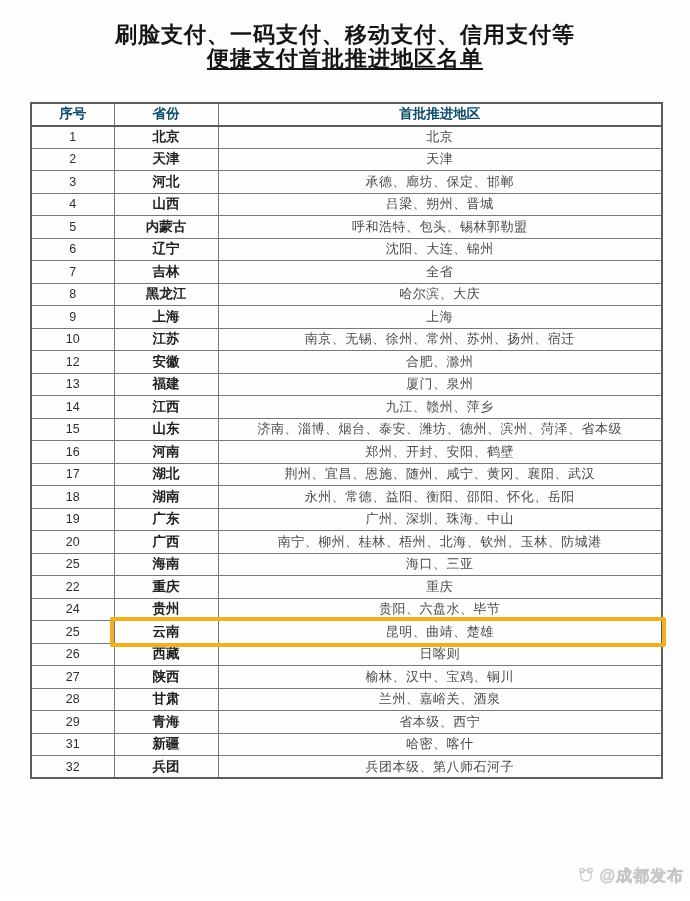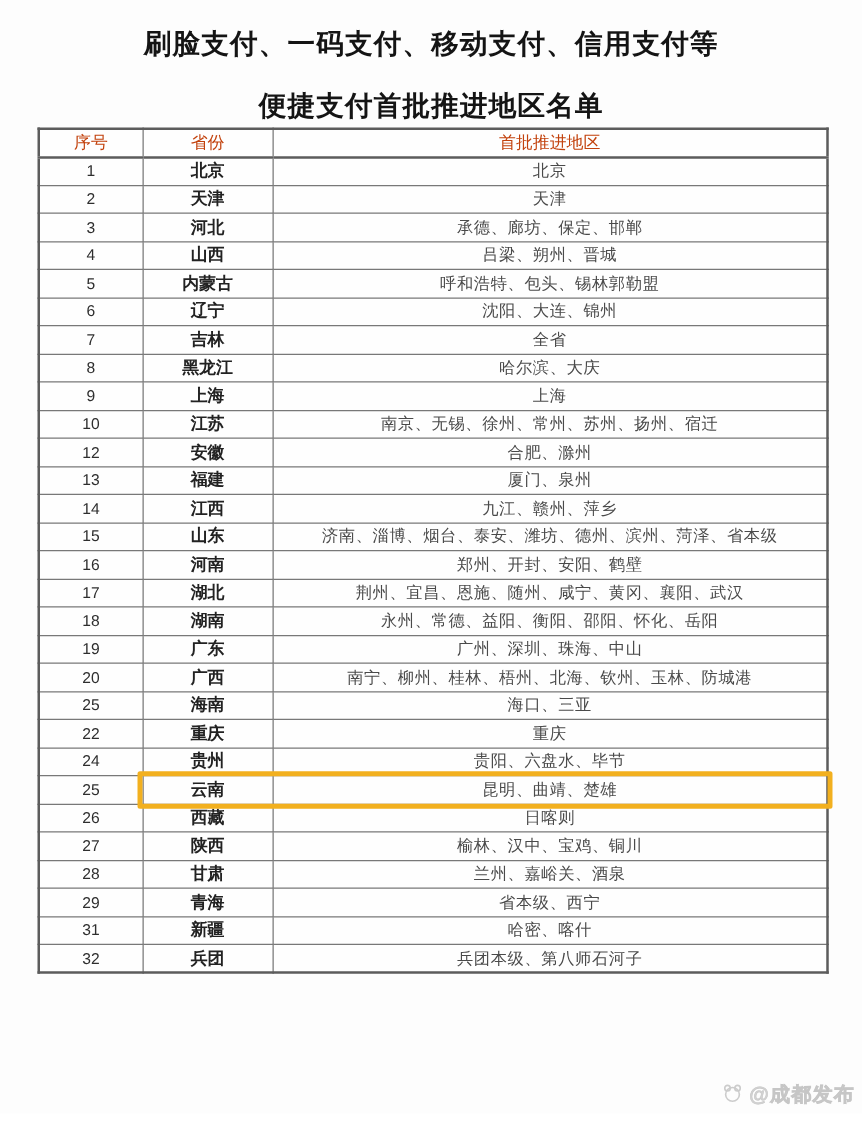--- a/index.html
+++ b/index.html
@@ -21,21 +21,22 @@
     color: #111111;
   }
   .title-line {
     font-size: 22px;
     font-weight: bold;
     line-height: 24px;
     letter-spacing: 1px;
     color: #141414;
   }
   .title-line + .title-line {
-    margin-top: 26px;
+    margin-top: 0;
+    text-decoration: underline;
   }
 
   table.list {
     position: absolute;
     left: 30px;
     top: 102px;
     width: 631px;
     border-collapse: collapse;
     table-layout: fixed;
     background: #fefefe;
@@ -49,22 +50,22 @@
     height: 22.5px;
     padding: 0 4px;
     text-align: center;
     vertical-align: middle;
     white-space: nowrap;
     overflow: hidden;
   }
   table.list { border: 2px solid #5c5c5c; }
   table.list thead th {
     font-size: 13.5px;
-    font-weight: normal;
-    color: #c2410c;
+    font-weight: bold;
+    color: #0c4a6e;
     border-bottom: 2px solid #5c5c5c;
   }
   td.cell-no {
     font-size: 12.5px;
     color: #2e2e2e;
   }
   td.cell-prov {
     font-size: 13.5px;
     font-weight: bold;
     color: #222222;

